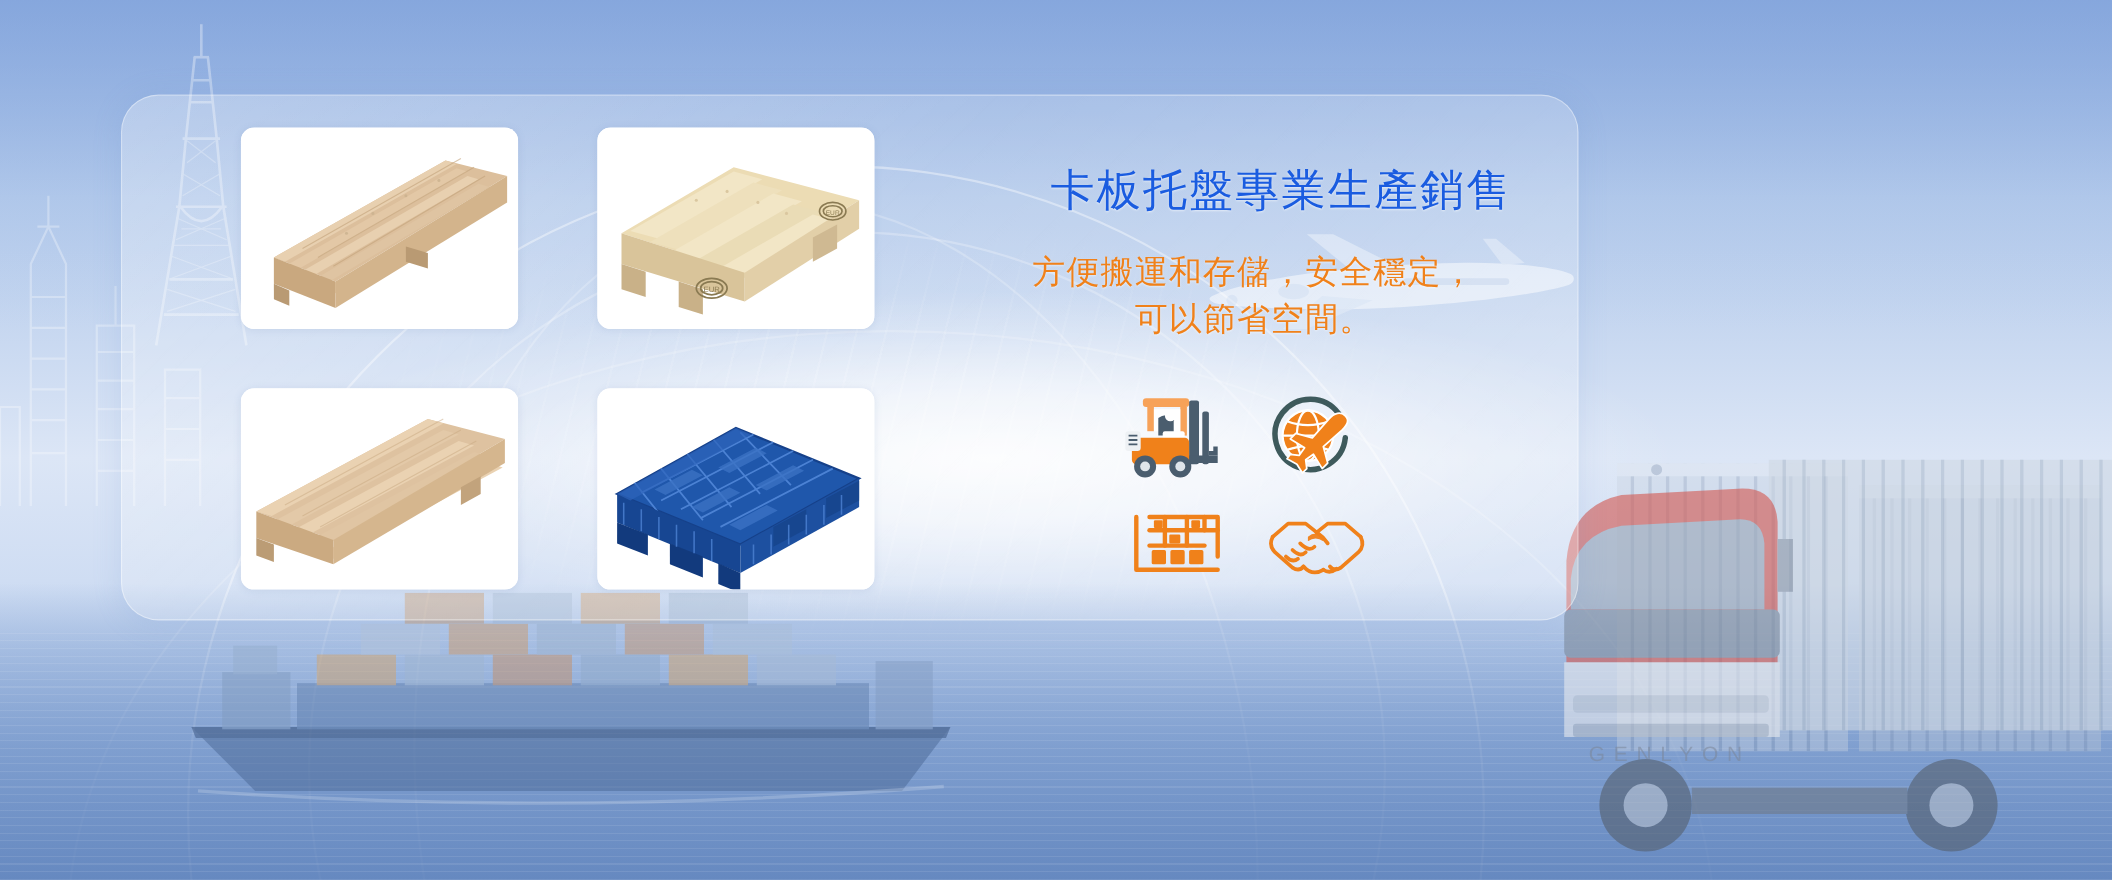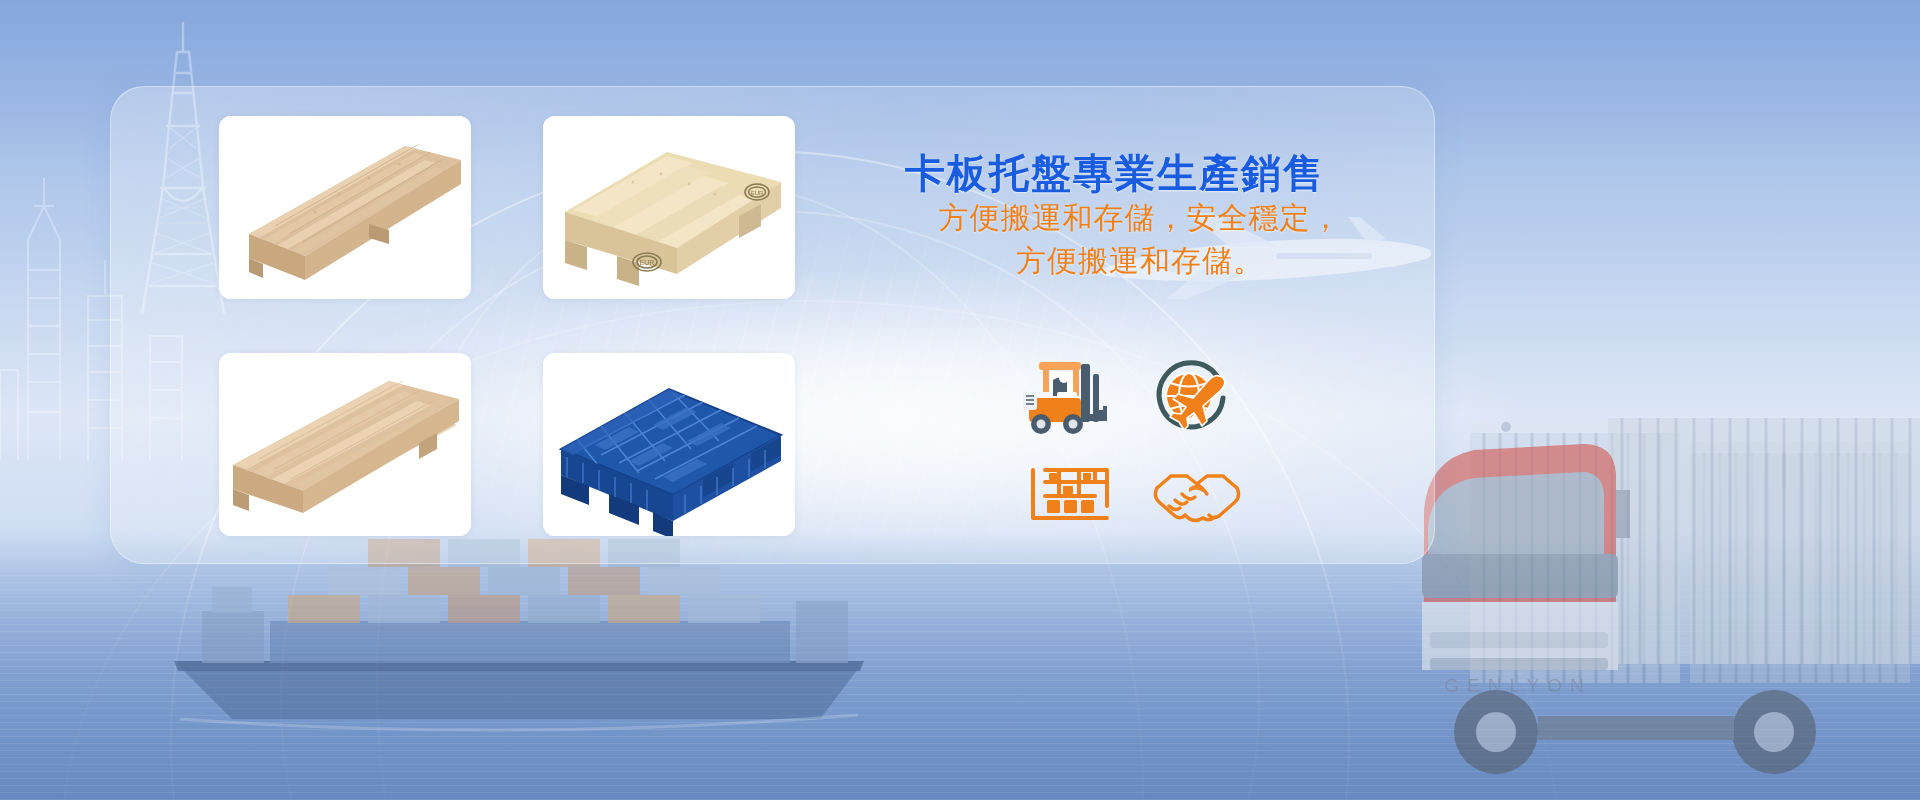--- a/index.html
+++ b/index.html
@@ -93,26 +93,26 @@
   }
   .c1{left:0;top:0;}
   .c2{left:324px;top:0;}
   .c3{left:0;top:237px;}
   .c4{left:324px;top:237px;}
   .card svg{display:block;width:100%;height:100%;}
 
   
   .textblock{position:absolute;left:905px;top:150px;width:470px;}
   .headline{
-    color:#1a5ce0;font-weight:bold;font-size:40px;letter-spacing:2px;
-    line-height:1.18;text-align:left;white-space:nowrap;
+    color:#1a5ce0;font-weight:normal;font-size:40px;letter-spacing:2px;
+    line-height:1.18;text-align:right;white-space:nowrap;
     text-shadow:0 1px 2px rgba(255,255,255,.6);
   }
   .sub{
-    color:#f0811a;font-size:30px;line-height:1.42;
+    margin-top:30px;color:#f0811a;font-size:30px;line-height:1.42;
     letter-spacing:1px;text-align:center;
     text-shadow:0 1px 2px rgba(255,255,255,.55);
   }
   .sub .l{display:block;white-space:nowrap;}
 
   
   .iconrow{position:absolute;left:1015px;top:358px;width:260px;height:180px;}
   .ic{position:absolute;width:96px;height:80px;}
   .i1{left:0;top:0;}
   .i2{left:130px;top:-2px;}
@@ -383,21 +383,21 @@
           <path d="M18 96 L126 36 L140 42 L30 102 Z" fill="#2d64ba" opacity=".7"></path>
         </g>
       </svg>
     </div>
   </div>
 
   <div class="textblock">
     <div class="headline">卡板托盤專業生產銷售</div>
     <div class="sub">
       <span class="l">方便搬運和存儲，安全穩定，</span>
-      <span class="l">方便搬運和存儲。</span>
+      <span class="l">可以節省空間。</span>
     </div>
   </div>
 
   <div class="iconrow">
 
     <div class="ic i1">
       <svg viewBox="0 0 96 80">
         <g>
 
           <rect x="66" y="6" width="9" height="58" rx="2" fill="#4a5d6e"></rect>

